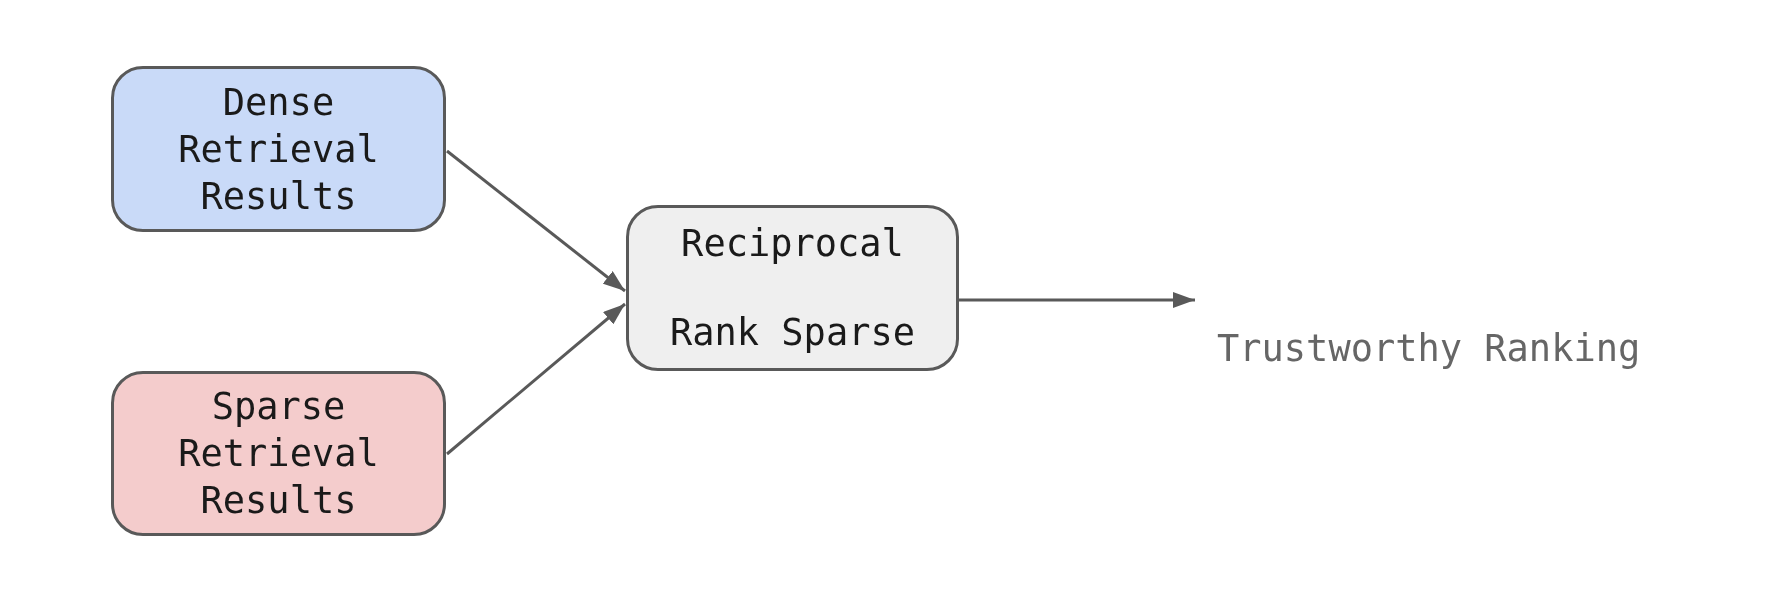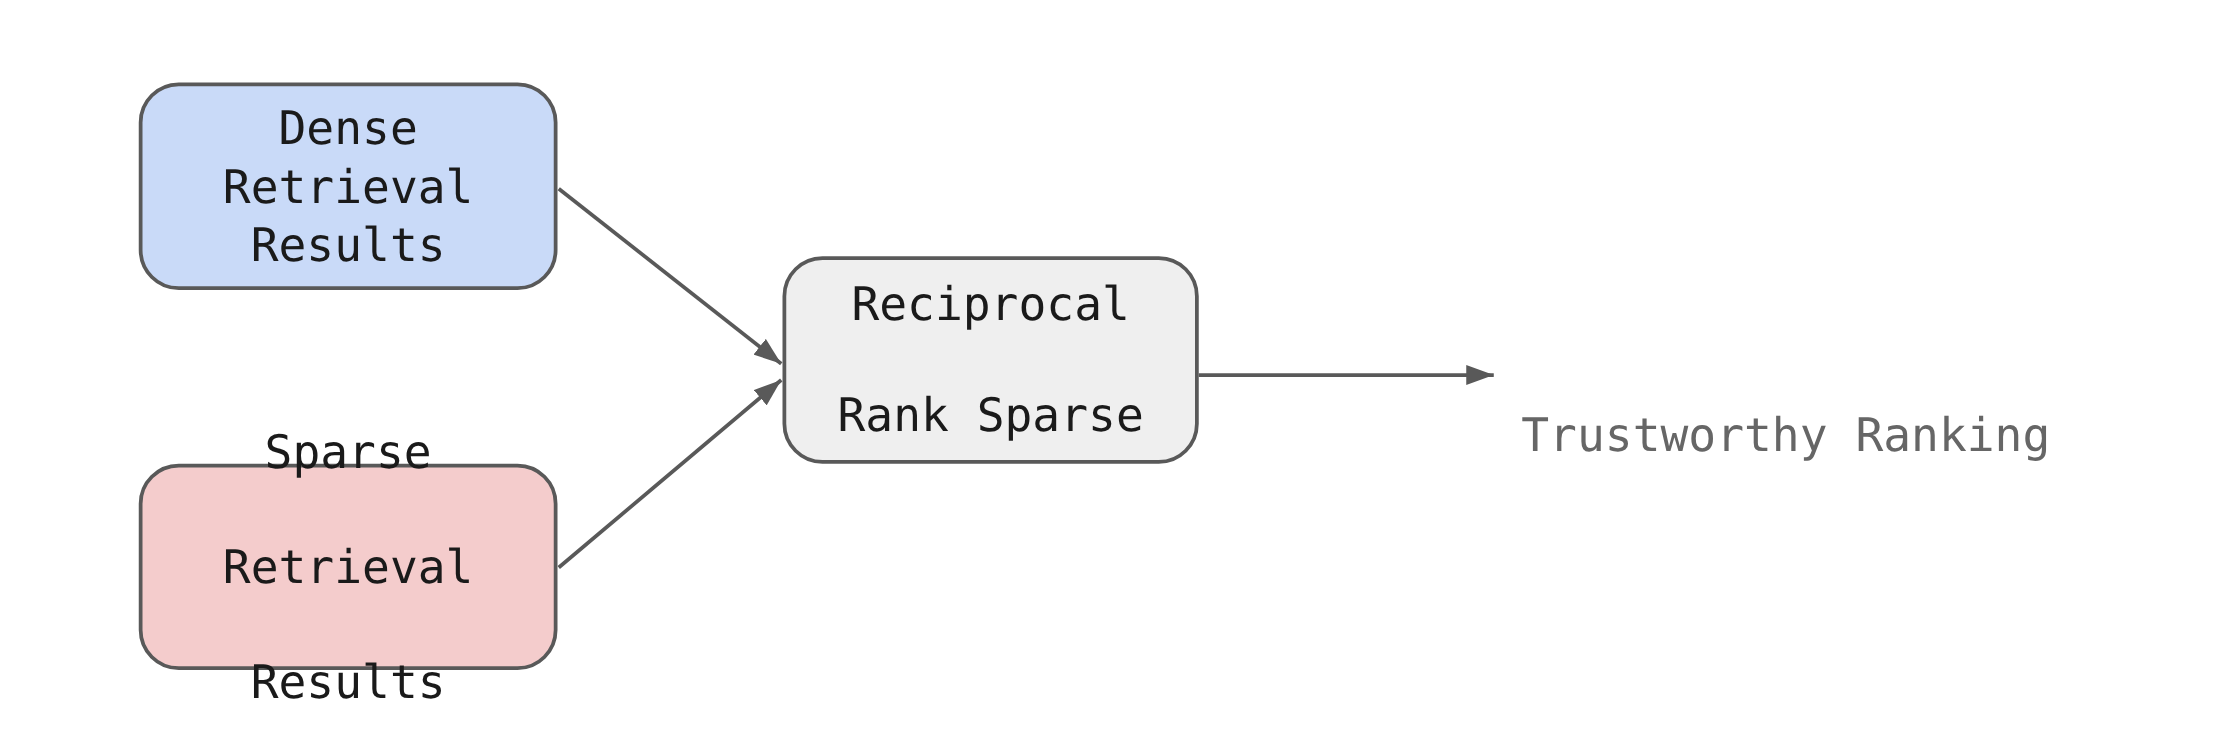--- a/index.html
+++ b/index.html
@@ -75,21 +75,21 @@
     <line class="arrow-line" x1="447" y1="454" x2="625" y2="304" marker-end="url(#arrowhead)" style="stroke: rgb(89, 89, 89);"></line>
     <line class="arrow-line" x1="959" y1="300" x2="1195" y2="300" marker-end="url(#arrowhead)" style="stroke: rgb(89, 89, 89);"></line>
   </svg>
 
   <div class="node node-dense" style="background-color: rgb(201, 218, 248); border-color: rgb(89, 89, 89); color: rgb(26, 26, 26);">
     <span class="tline">Dense</span>
     <span class="tline">Retrieval</span>
     <span class="tline">Results</span>
   </div>
 
-  <div class="node node-sparse" style="background-color: rgb(244, 204, 204); border-color: rgb(89, 89, 89); color: rgb(26, 26, 26); gap: 45px;">
+  <div class="node node-sparse" style="background-color: rgb(244, 204, 204); border-color: rgb(89, 89, 89); color: rgb(26, 26, 26);">
     <span class="tline">Sparse</span>
     <span class="tline">Retrieval</span>
     <span class="tline">Results</span>
   </div>
 
   <div class="node node-fusion" style="background-color: rgb(239, 239, 239); border-color: rgb(89, 89, 89); color: rgb(26, 26, 26);">
     <span class="tline">Reciprocal</span>
     <span class="tline">Rank Sparse</span>
   </div>
 

